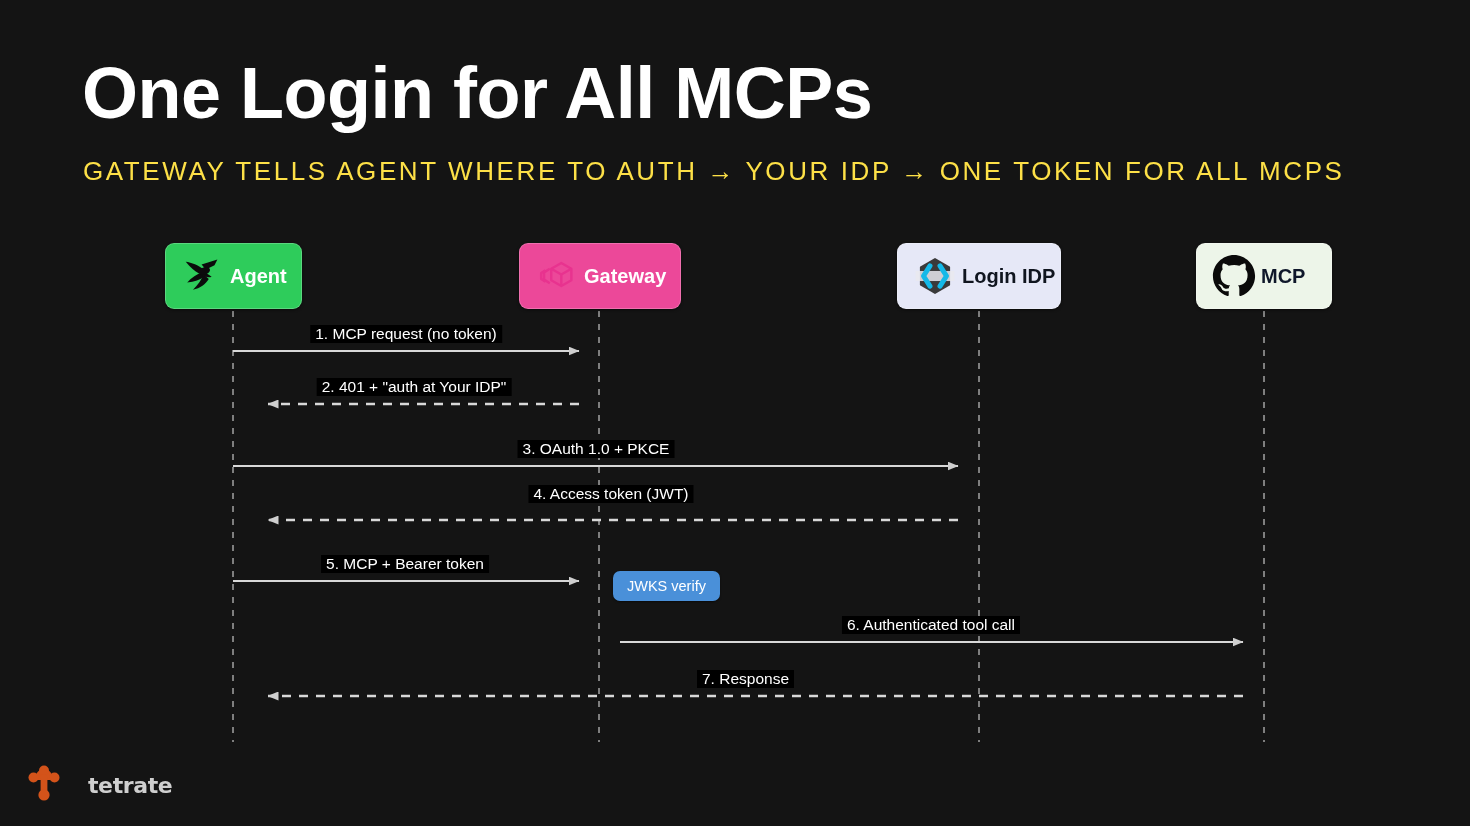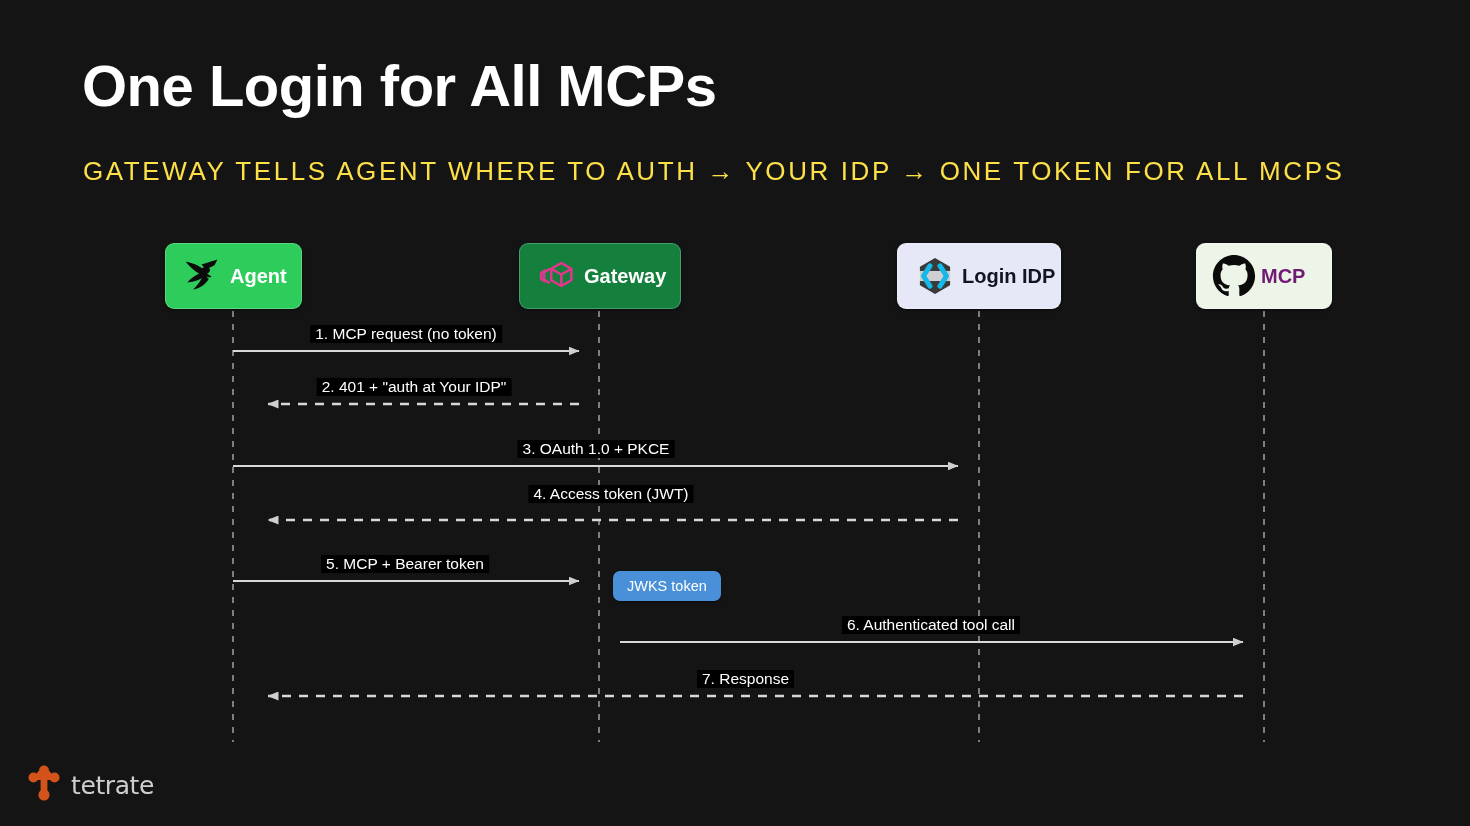--- a/index.html
+++ b/index.html
@@ -7,21 +7,21 @@
     width: 1470px; height: 826px;
     background: #141414;
     font-family: "Liberation Sans", sans-serif;
     overflow: hidden;
   }
   .slide { position: relative; width: 1470px; height: 826px; background: #141414; }
 
   
   .title {
     position: absolute; left: 82px; top: 54px;
-    font-size: 58px; font-weight: 700; color: #ffffff;
+    font-size: 72px; font-weight: 700; color: #ffffff;
     letter-spacing: -0.5px; line-height: 1.1;
     white-space: nowrap;
   }
   .subtitle {
     position: absolute; left: 83px; top: 156px;
     font-size: 26px; font-weight: 400; color: #fde047;
     letter-spacing: 2.6px; white-space: nowrap;
   }
 
   
@@ -41,26 +41,26 @@
     width: 46px; height: 46px; flex: 0 0 46px;
     display: flex; align-items: center; justify-content: center;
   }
   .pbox .plabel {
     font-size: 20px; font-weight: 700;
     margin-left: 4px; white-space: nowrap;
   }
 
   #p-agent   { left: 165px; top: 243px; width: 137px; background: #2ECC5B; }
   #p-agent   .plabel { color: #ffffff; }
-  #p-gateway { left: 519px; top: 243px; width: 162px; background: #15803d; }
+  #p-gateway { left: 519px; top: 243px; width: 162px; background: #ec4899; }
   #p-gateway .plabel { color: #ffffff; }
   #p-idp     { left: 897px; top: 243px; width: 164px; background: #E6E8F7; }
   #p-idp     .plabel { color: #10151f; }
   #p-mcp     { left: 1196px; top: 243px; width: 136px; background: #EDF5E9; }
-  #p-mcp     .plabel { color: #701a75; text-align: center; }
+  #p-mcp     .plabel { color: #0f172a; text-align: center; }
 
   
   .msg-label {
     position: absolute;
     font-size: 15.5px; color: #ffffff; white-space: nowrap;
     background: #000000; padding: 0 5px;
   }
   .msg-label.center { transform: translateX(-50%); }
 
   
@@ -70,22 +70,22 @@
     font-size: 14.5px; font-weight: 400;
     border-radius: 7px; padding: 7px 14px;
     white-space: nowrap;
     box-shadow: 0 1px 2px rgba(0,0,0,0.5);
   }
 
   
   .logo { position: absolute; left: 24px; top: 762px; display: flex; align-items: center; }
   .logo .mark { width: 40px; height: 46px; flex: 0 0 40px; }
   .logo .word {
-    font-size: 25px; font-weight: 400; color: #cfcfcf;
-    letter-spacing: -0.4px; margin-left: 7px;
+    font-size: 22px; font-weight: 700; color: #cfcfcf;
+    letter-spacing: -0.4px; margin-left: 24px;
     font-family: "DejaVu Sans", sans-serif;
   }
 </style>
 </head>
 <body>
 
 <div class="slide">
 
   <div class="title">One Login for All MCPs</div>
   <div class="subtitle">GATEWAY TELLS AGENT WHERE TO AUTH → YOUR IDP → ONE TOKEN FOR ALL MCPS</div>
@@ -125,21 +125,21 @@
   </div>
 
   <div class="msg-label center" style="left:406px; top:325px;">1. MCP request (no token)</div>
   <div class="msg-label center" style="left:414px; top:378px;">2. 401 + "auth at Your IDP"</div>
   <div class="msg-label center" style="left:596px; top:440px;">3. OAuth 1.0 + PKCE</div>
   <div class="msg-label center" style="left:611px; top:485px;">4. Access token (JWT)</div>
   <div class="msg-label center" style="left:405px; top:555px;">5. MCP + Bearer token</div>
   <div class="msg-label center" style="left:931px; top:616px;">6. Authenticated tool call</div>
   <div class="msg-label" style="left:697px; top:670px;">7. Response</div>
 
-  <div class="note-pill" style="left:613px; top:571px;">JWKS token</div>
+  <div class="note-pill" style="left:613px; top:571px;">JWKS verify</div>
 
   <div class="pbox" id="p-agent">
     <span class="picon">
       <svg viewBox="0 0 64 64" width="46" height="46" xmlns="http://www.w3.org/2000/svg">
         <g fill="#0b0b0b">
           <path d="M30 16 L52 9 L48 17 L36 23 Z"></path>
           <path d="M32 22 C26 17 16 13 8 12 C14 19 20 25 27 29 Z"></path>
           <path d="M30 27 C24 29 16 34 10 41 C20 40 28 37 34 33 Z"></path>
           <path d="M33 30 C30 37 25 45 18 51 C28 49 36 43 40 36 Z"></path>
           <path d="M28 24 C33 26 39 29 44 33 C40 35 34 33 29 30 Z"></path>

